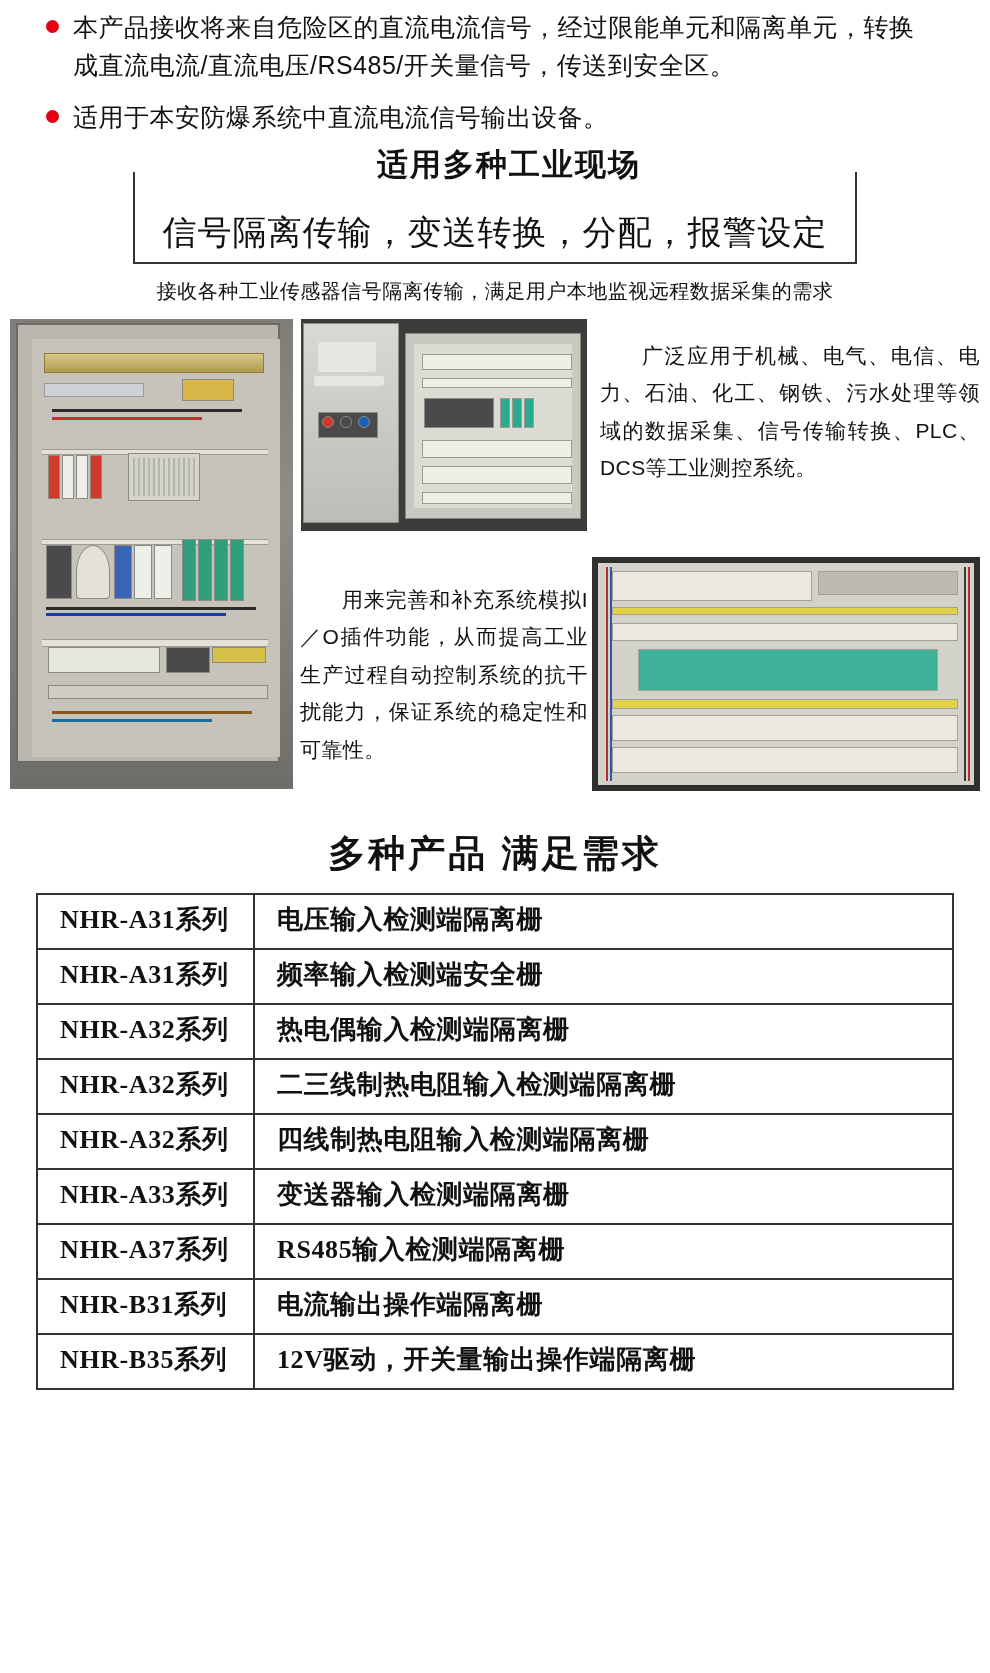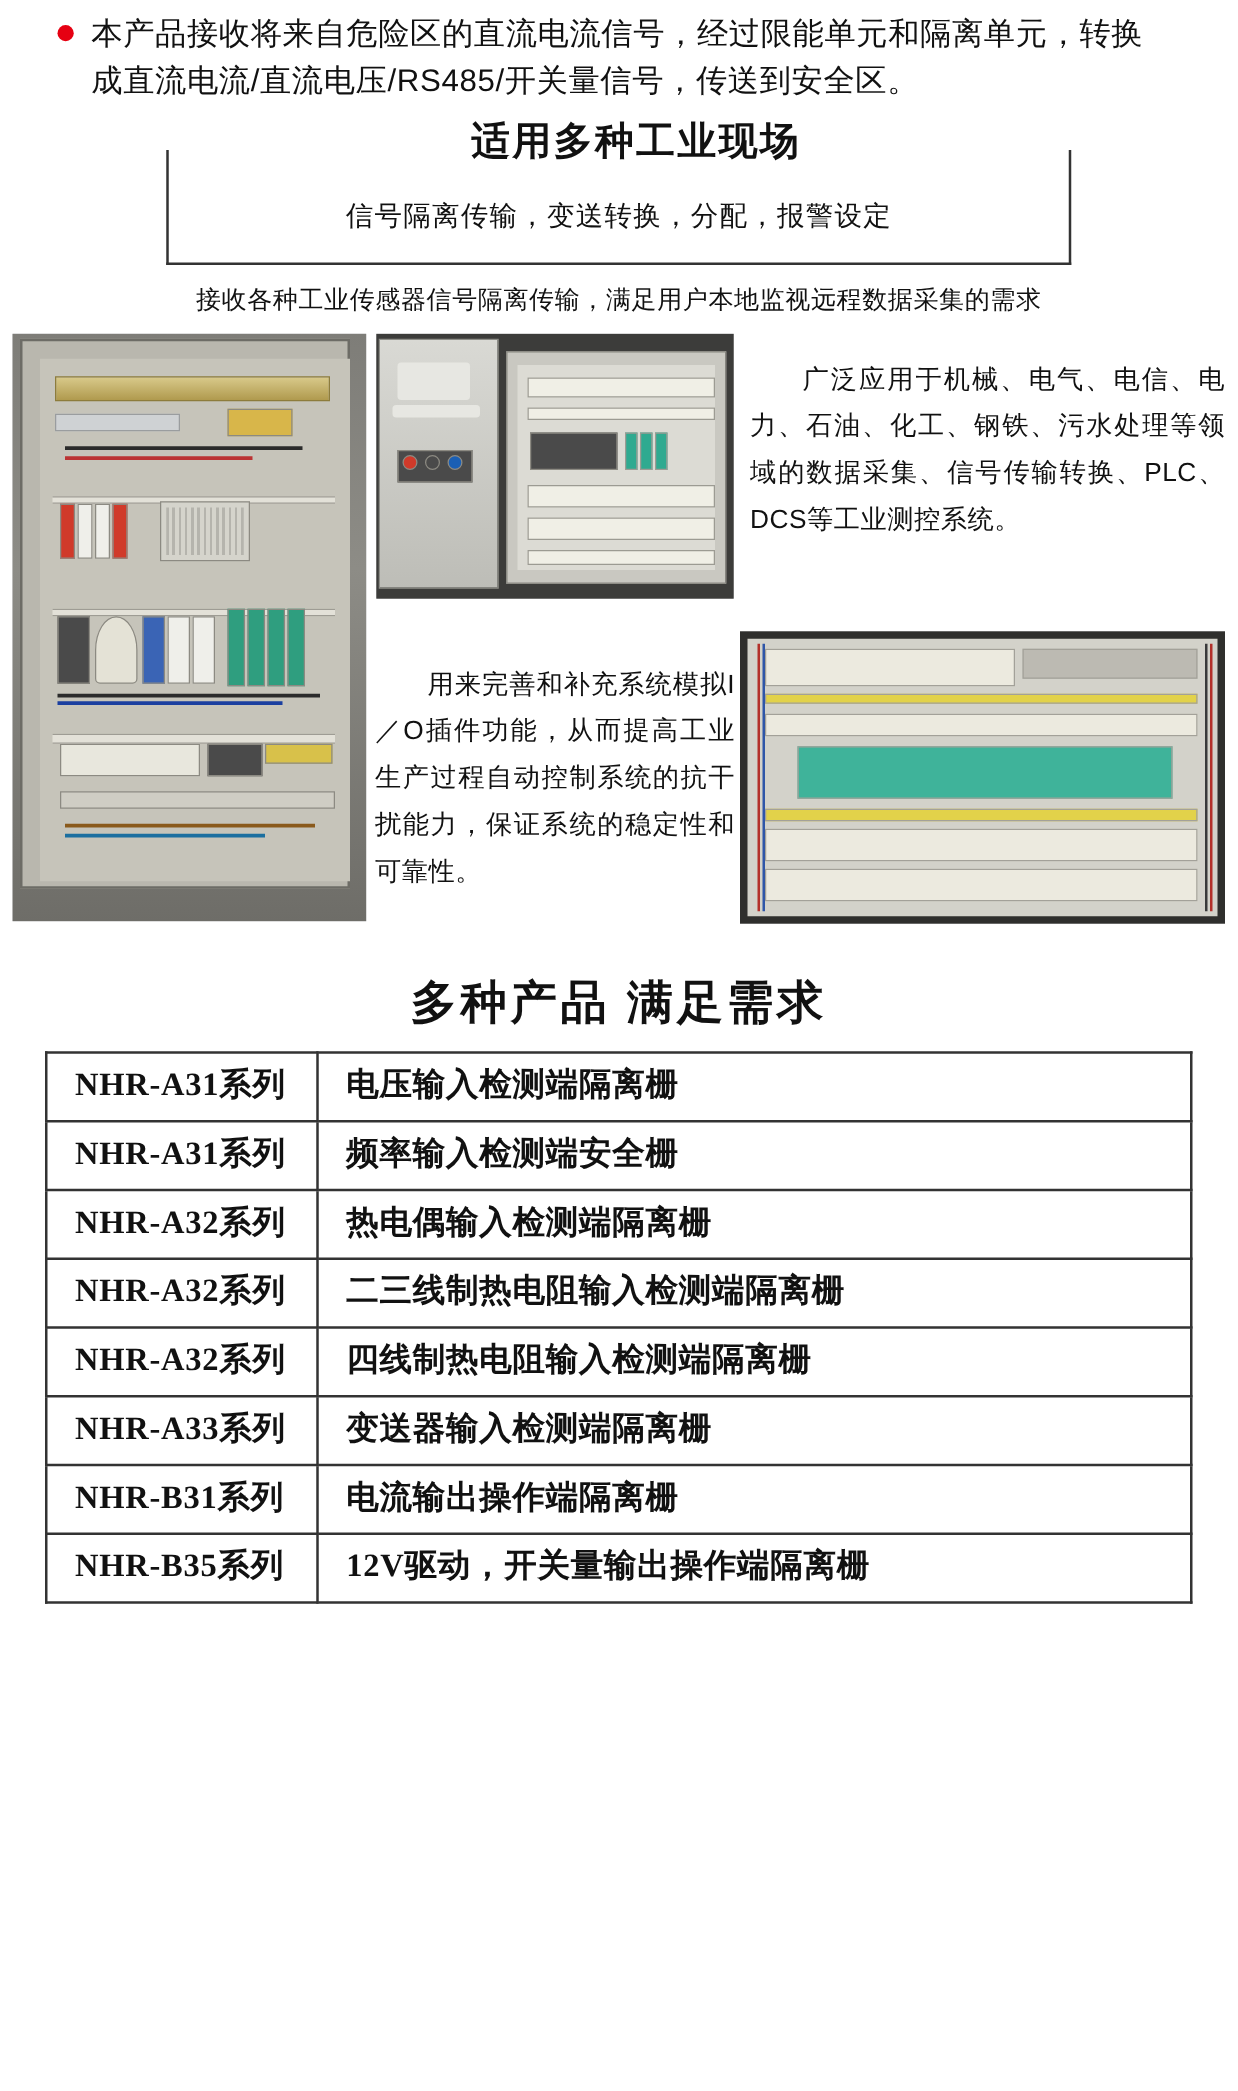--- a/index.html
+++ b/index.html
@@ -78,21 +78,21 @@
     font-weight: bold;
     letter-spacing: 2px;
     font-family: "Liberation Sans", "DejaVu Sans", sans-serif;
     color: #111;
   }
   .bracket-sub {
     position: absolute;
     top: 46px;
     left: 0; right: 0;
     text-align: center;
-    font-size: 22px;
+    font-size: 34px;
     letter-spacing: 1px;
     font-family: "Liberation Sans", "DejaVu Sans", sans-serif;
     color: #111;
   }
   .section-desc {
     text-align: center;
     font-size: 20px;
     letter-spacing: 0.5px;
     margin-top: -4px;
     font-family: "Liberation Sans", "DejaVu Sans", sans-serif;
@@ -207,20 +207,24 @@
   .pan-wire.red { background:#b3302a; }
   .pan-wire.blue { background:#2f56a8; }
 </style>
 </head>
 <body>
 
 <div class="intro">
   <div class="bullet-row">
     <span class="bullet-dot"></span>
     <div class="bullet-text">本产品接收将来自危险区的直流电流信号，经过限能单元和隔离单元，转换成直流电流/直流电压/RS485/开关量信号，传送到安全区。</div>
+  </div>
+  <div class="bullet-row">
+    <span class="bullet-dot"></span>
+    <div class="bullet-text">适用于本安防爆系统中直流电流信号输出设备。</div>
   </div>
 </div>
 
 <div class="section-head">
   <div class="bracket">
     <div class="bracket-mask"></div>
   </div>
   <div class="bracket-title">
     <span>适用多种工业现场</span>
   </div>
@@ -346,20 +350,24 @@
     </tr>
     <tr>
       <td class="model">NHR-A32系列</td>
       <td>四线制热电阻输入检测端隔离栅</td>
     </tr>
     <tr>
       <td class="model">NHR-A33系列</td>
       <td>变送器输入检测端隔离栅</td>
     </tr>
     <tr>
+      <td class="model">NHR-A37系列</td>
+      <td>RS485输入检测端隔离栅</td>
+    </tr>
+    <tr>
       <td class="model">NHR-B31系列</td>
       <td>电流输出操作端隔离栅</td>
     </tr>
     <tr>
       <td class="model">NHR-B35系列</td>
       <td>12V驱动，开关量输出操作端隔离栅</td>
     </tr>
   </tbody>
 </table>
 

